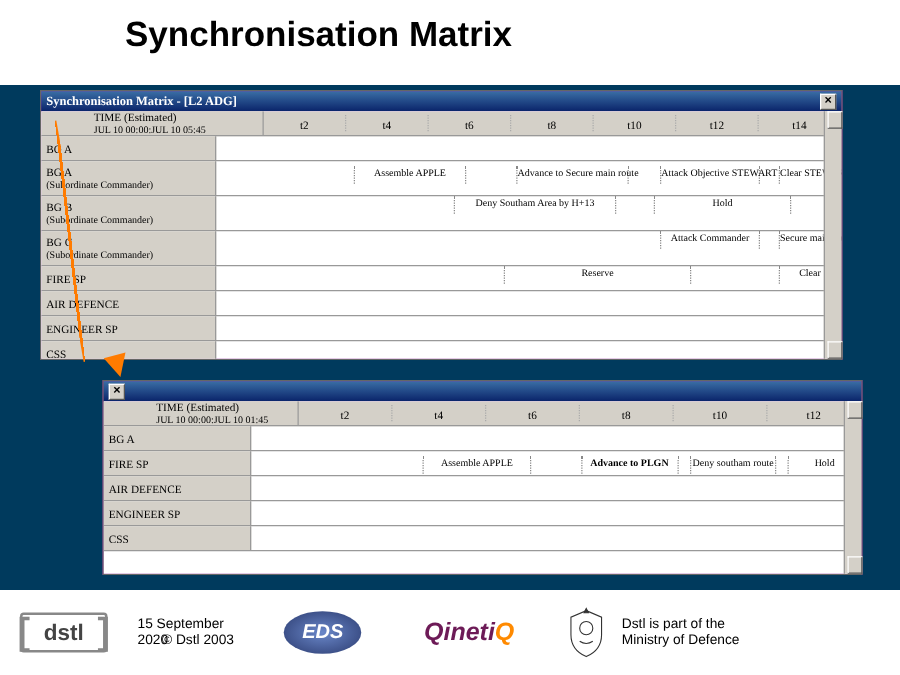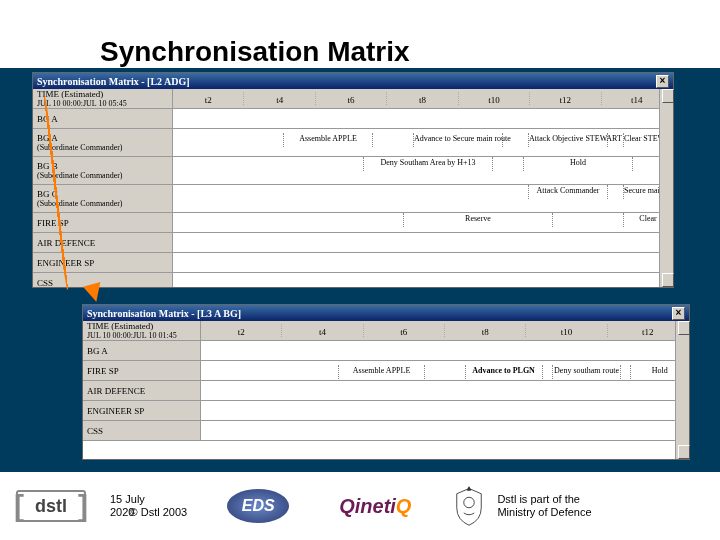--- a/index.html
+++ b/index.html
@@ -1,19 +1,19 @@
 <!DOCTYPE html>
 <html><head>
 <meta charset="utf-8">
 <style>
   * { box-sizing: border-box; margin: 0; padding: 0; }
   html, body { width: 720px; height: 540px; font-family: Arial, sans-serif; }
   .slide { width: 720px; height: 540px; background: #003a5d; position: relative; }
   .title-area { background: #fff; height: 68px; padding: 12px 0 0 100px; }
-  .title-area h1 { font: bold 28px Arial; color: #000; margin-top: 24px; }
+  .title-area h1 { font: bold 28px Arial; color: #000; }
   .panel-area { position: relative; height: 404px; }
   .matrix {
     position: absolute; background: #a21caf; border: 1px solid #666;
     font: 9px Tahoma, Arial;
   }
   .m1 { left: 32px; top: 4px; width: 642px; height: 216px; }
   .m2 { left: 82px; top: 236px; width: 608px; height: 156px; }
   .titlebar {
     height: 16px; background: linear-gradient(#3a6ea5,#0a246a);
     color: #fff; font: bold 10px Tahoma; padding: 1px 4px;
@@ -21,21 +21,21 @@
   }
   .closebox { width: 13px; height: 13px; background: #d4d0c8; border: 1px solid #fff; border-right-color:#555; border-bottom-color:#555; color:#000; font:bold 10px/10px Arial; text-align:center; }
   .grid { position: relative; background: #fff; height: calc(100% - 16px); overflow: hidden; }
   .row { display: flex; border-bottom: 1px solid #999; height: 20px; align-items: center; }
   .labelcol {
     width: 140px; flex: 0 0 140px; background: #d4d0c8;
     border-right: 1px solid #999; padding: 2px 4px; font: 9px Tahoma;
     height: 100%; display: flex; flex-direction: column; justify-content: center;
   }
   .cells { flex: 1; position: relative; font: 9px Tahoma; white-space: nowrap; }
-  .head { background: #d4d0c8; }
+  .head { background: #d4d0c8; padding-left: 38px; }
   .head .cells { display: flex; justify-content: space-between; }
   .tick { flex: 1; text-align: center; border-right: 1px dotted #aaa; padding-top: 3px; }
   .bar { position: absolute; height: 14px; top: 14px; text-align: center; font: 8px Tahoma; padding-top: 1px; border-left: 1px dotted #888; border-right: 1px dotted #888; }
   .tall .labelcol { height: 100%; }
   .row.tall { height: 28px; }
   .arrow {
     position: absolute; left: 50px; top: 28px; width: 12px; height: 194px;
     background: linear-gradient(to bottom right, transparent 45%, #ff7b00 45%, #ff7b00 55%, transparent 55%);
     transform: rotate(-10deg);
     z-index: 5;
@@ -170,21 +170,20 @@
               <div>CSS</div>
             </div>
             <div class="cells"></div>
           </div>
         </div>
       <div class="scrollbar"></div>
     </div>
 
     <div class="matrix m2">
       <div class="titlebar">
-        <span>Synchronisation Matrix - [L3 A BG]</span>
         <span class="closebox">×</span>
       </div>
       <div class="grid" id="grid2">
           <div class="row head">
             <div class="labelcol">
               <div>TIME (Estimated)</div>
               <div style="font-size:8px">JUL 10 00:00:JUL 10 01:45</div>
             </div>
             <div class="cells">
               <div class="tick">t2</div>
@@ -231,21 +230,21 @@
             <div class="cells"></div>
           </div>
         </div>
       <div class="scrollbar"></div>
     </div>
   </div>
 
   <div class="footer">
     <div class="dstl-logo">dstl</div>
     <div class="date-block">
-      <div>15 July</div>
+      <div>15 September</div>
       <div>
         <span>2020</span>
         <span style="margin-left:-8px">© Dstl 2003</span>
       </div>
     </div>
     <div class="eds-logo">EDS</div>
     <div class="qq-logo">
       <span>Qineti</span><span class="q2">Q</span>
     </div>
     <div class="crest">

